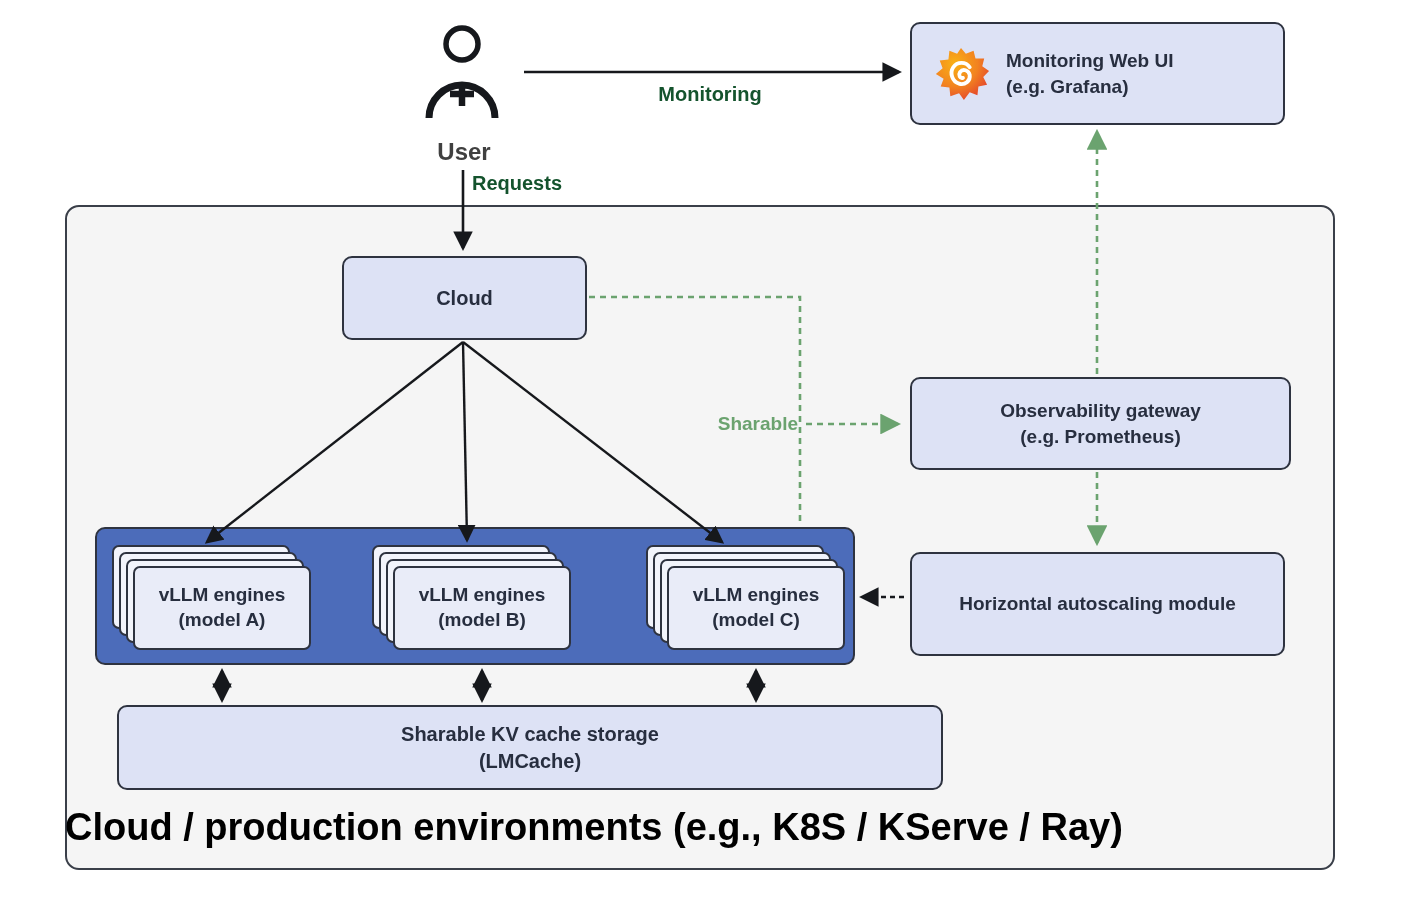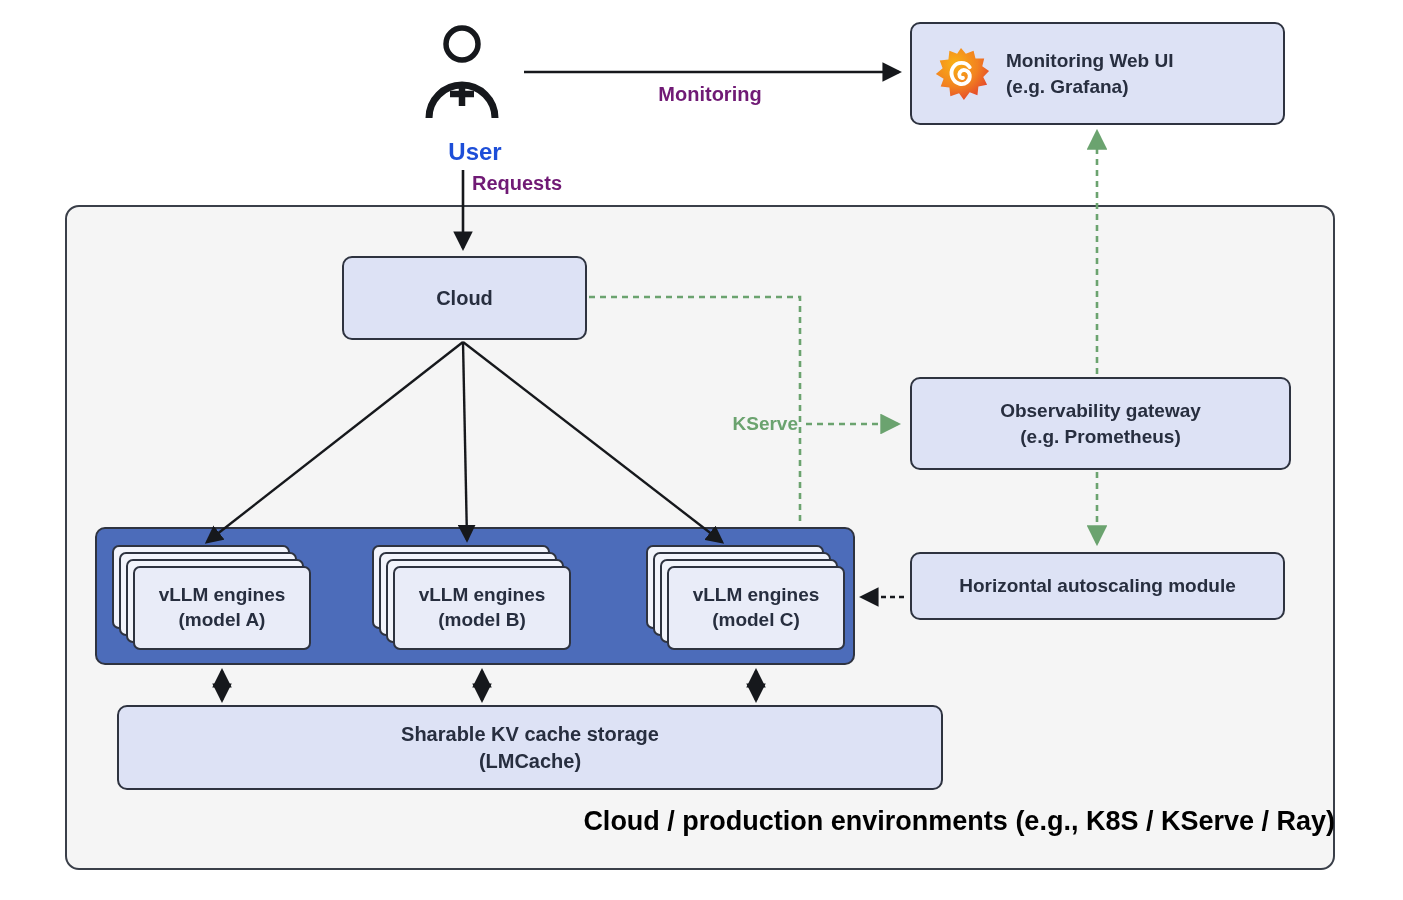--- a/index.html
+++ b/index.html
@@ -40,30 +40,30 @@
   }
   .card.g1{left:0;top:0;}
   .card.g2{left:7px;top:7px;}
   .card.g3{left:14px;top:14px;}
   .card.front{
     left:21px;top:21px;background:#e9ecf8;
     display:flex;align-items:center;justify-content:center;
     font-weight:bold;font-size:19px;line-height:1.3;text-align:center;
   }
   .flow-label{
-    position:absolute;font-weight:bold;font-size:20px;color:#701a75;z-index:4;
+    position:absolute;font-weight:bold;font-size:20px;color:#14532d;z-index:4;
   }
   #metrics-label{color:var(--green,#6ba36f);font-size:19px;}
   #user-label{
-    position:absolute;left:430px;top:138px;width:90px;text-align:center;
-    font-weight:bold;font-size:24px;color:#1d4ed8;z-index:4;
+    position:absolute;left:419px;top:138px;width:90px;text-align:center;
+    font-weight:bold;font-size:24px;color:#404040;z-index:4;
   }
   #caption{
-    position:absolute;left:65px;top:806px;width:1270px;text-align:right;
-    font-size:27px;font-weight:600;color:#000;z-index:3;
+    position:absolute;left:65px;top:806px;width:1270px;text-align:left;
+    font-size:38px;font-weight:600;color:#000;z-index:3;
   }
   #arrows{position:absolute;left:0;top:0;z-index:3;pointer-events:none;}
   #user-icon{position:absolute;left:417px;top:22px;z-index:4;}
   #monitoring-ui-box{justify-content:flex-start;padding-left:20px;text-align:left;}
   #monitoring-ui-box .txt{margin-left:16px;font-size:19px;}
 </style>
 </head>
 <body style="--box_fill: #dde2f5; --box_border: #2e3340; --blue_container: #4c6cba; --outer_fill: #f5f5f5; --green: #6ba36f; --grafana_orange: #f28220; --grafana_red: #e23d2e;">
 
 <div id="outer"></div>
@@ -103,21 +103,21 @@
 <svg id="user-icon" width="90" height="110" viewBox="0 0 90 110">
   <circle cx="45" cy="22" r="16" fill="none" stroke="#16181c" stroke-width="5.5"></circle>
   <path d="M 12 96 A 33 33 0 0 1 78 96" fill="none" stroke="#16181c" stroke-width="7"></path>
   <line x1="45" y1="60" x2="45" y2="84" stroke="#16181c" stroke-width="6.5"></line>
   <line x1="33" y1="72" x2="57" y2="72" stroke="#16181c" stroke-width="6.5"></line>
 </svg>
 <div id="user-label">User</div>
 
 <div class="flow-label" style="left:472px;top:172px;">Requests</div>
 <div class="flow-label" style="left:640px;top:83px;width:140px;text-align:center;">Monitoring</div>
-<div class="flow-label" id="metrics-label" style="left:712px;top:413px;width:86px;text-align:right;">KServe</div>
+<div class="flow-label" id="metrics-label" style="left:712px;top:413px;width:86px;text-align:right;">Sharable</div>
 
 <div class="panel" id="monitoring-ui-box" style="left:910px;top:22px;width:375px;height:103px;">
   <svg width="58" height="58" viewBox="0 0 60 60">
     <defs>
       <radialGradient id="gGraf" cx="35%" cy="30%" r="80%">
         <stop offset="0%" stop-color="#f9b115"></stop>
         <stop offset="55%" stop-color="#f28220"></stop>
         <stop offset="100%" stop-color="#e23d2e"></stop>
       </radialGradient>
     </defs>
@@ -130,21 +130,21 @@
 
 <div class="panel" style="left:342px;top:256px;width:245px;height:84px;">
   <div>Cloud</div>
 </div>
 
 <div class="panel" style="left:910px;top:377px;width:381px;height:93px;font-size:19px;">
   <div class="prewrap">Observability gateway
 (e.g. Prometheus)</div>
 </div>
 
-<div class="panel" style="left:910px;top:552px;width:375px;height:68px;font-size:19px;">
+<div class="panel" style="left:910px;top:552px;width:375px;height:104px;font-size:19px;">
   <div>Horizontal autoscaling module</div>
 </div>
 
 <div class="stack" style="left:112px;top:545px;">
   <div class="card g1"></div>
   <div class="card g2"></div>
   <div class="card g3"></div>
   <div class="card front prewrap">vLLM engines
 (model A)</div>
 </div>

